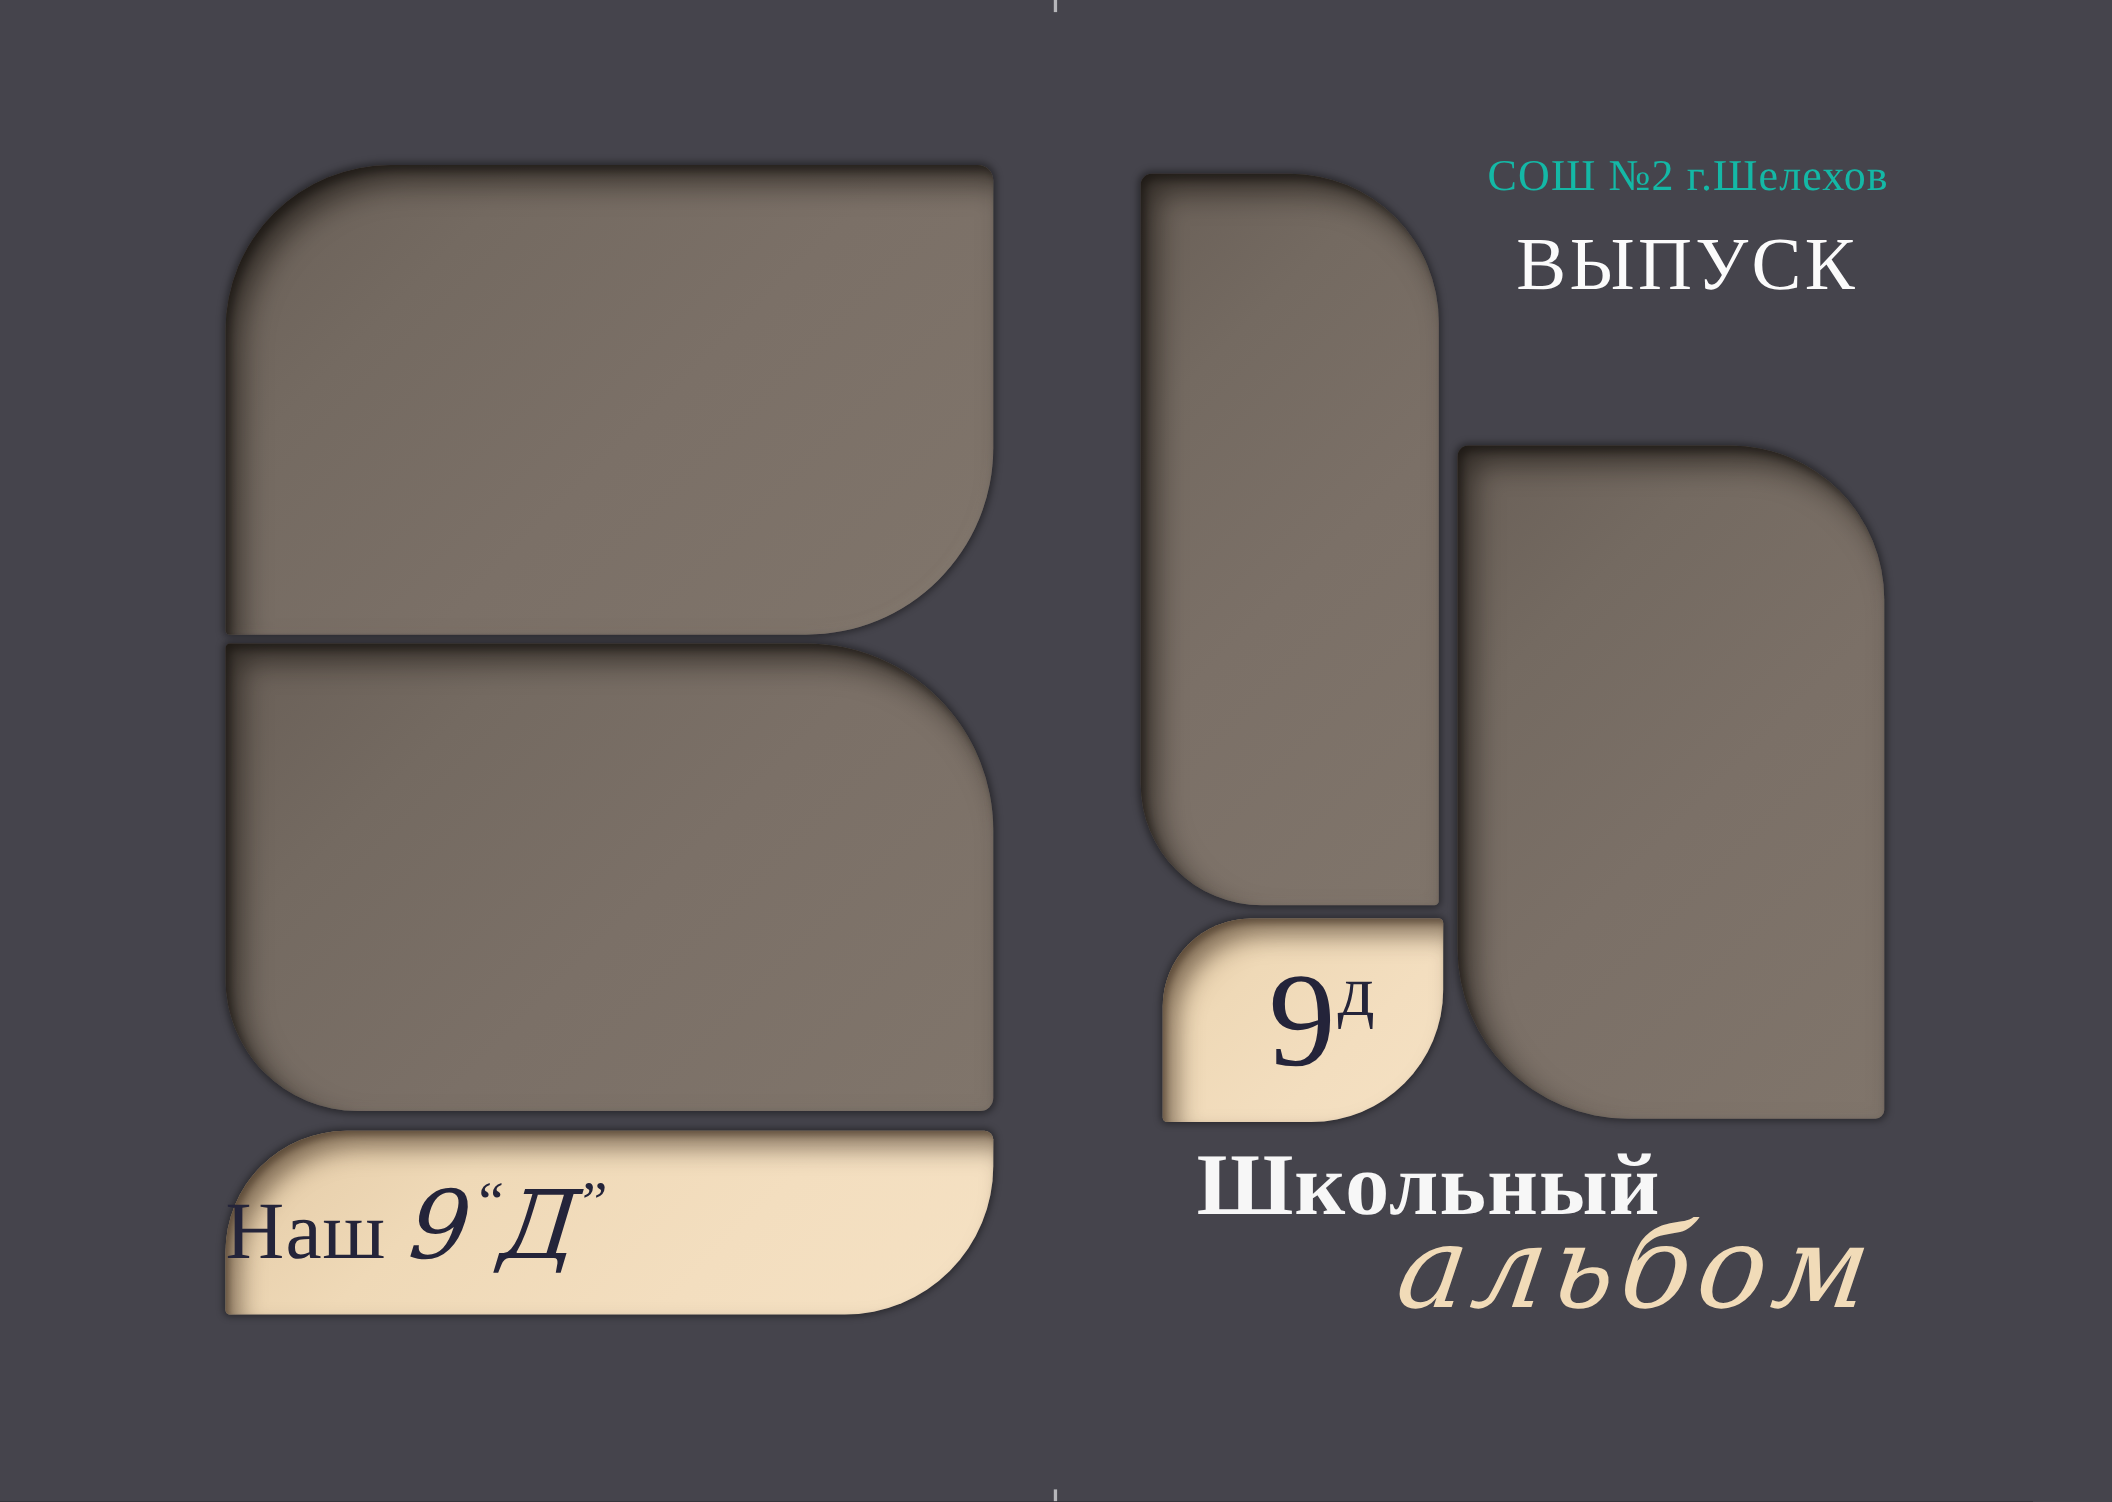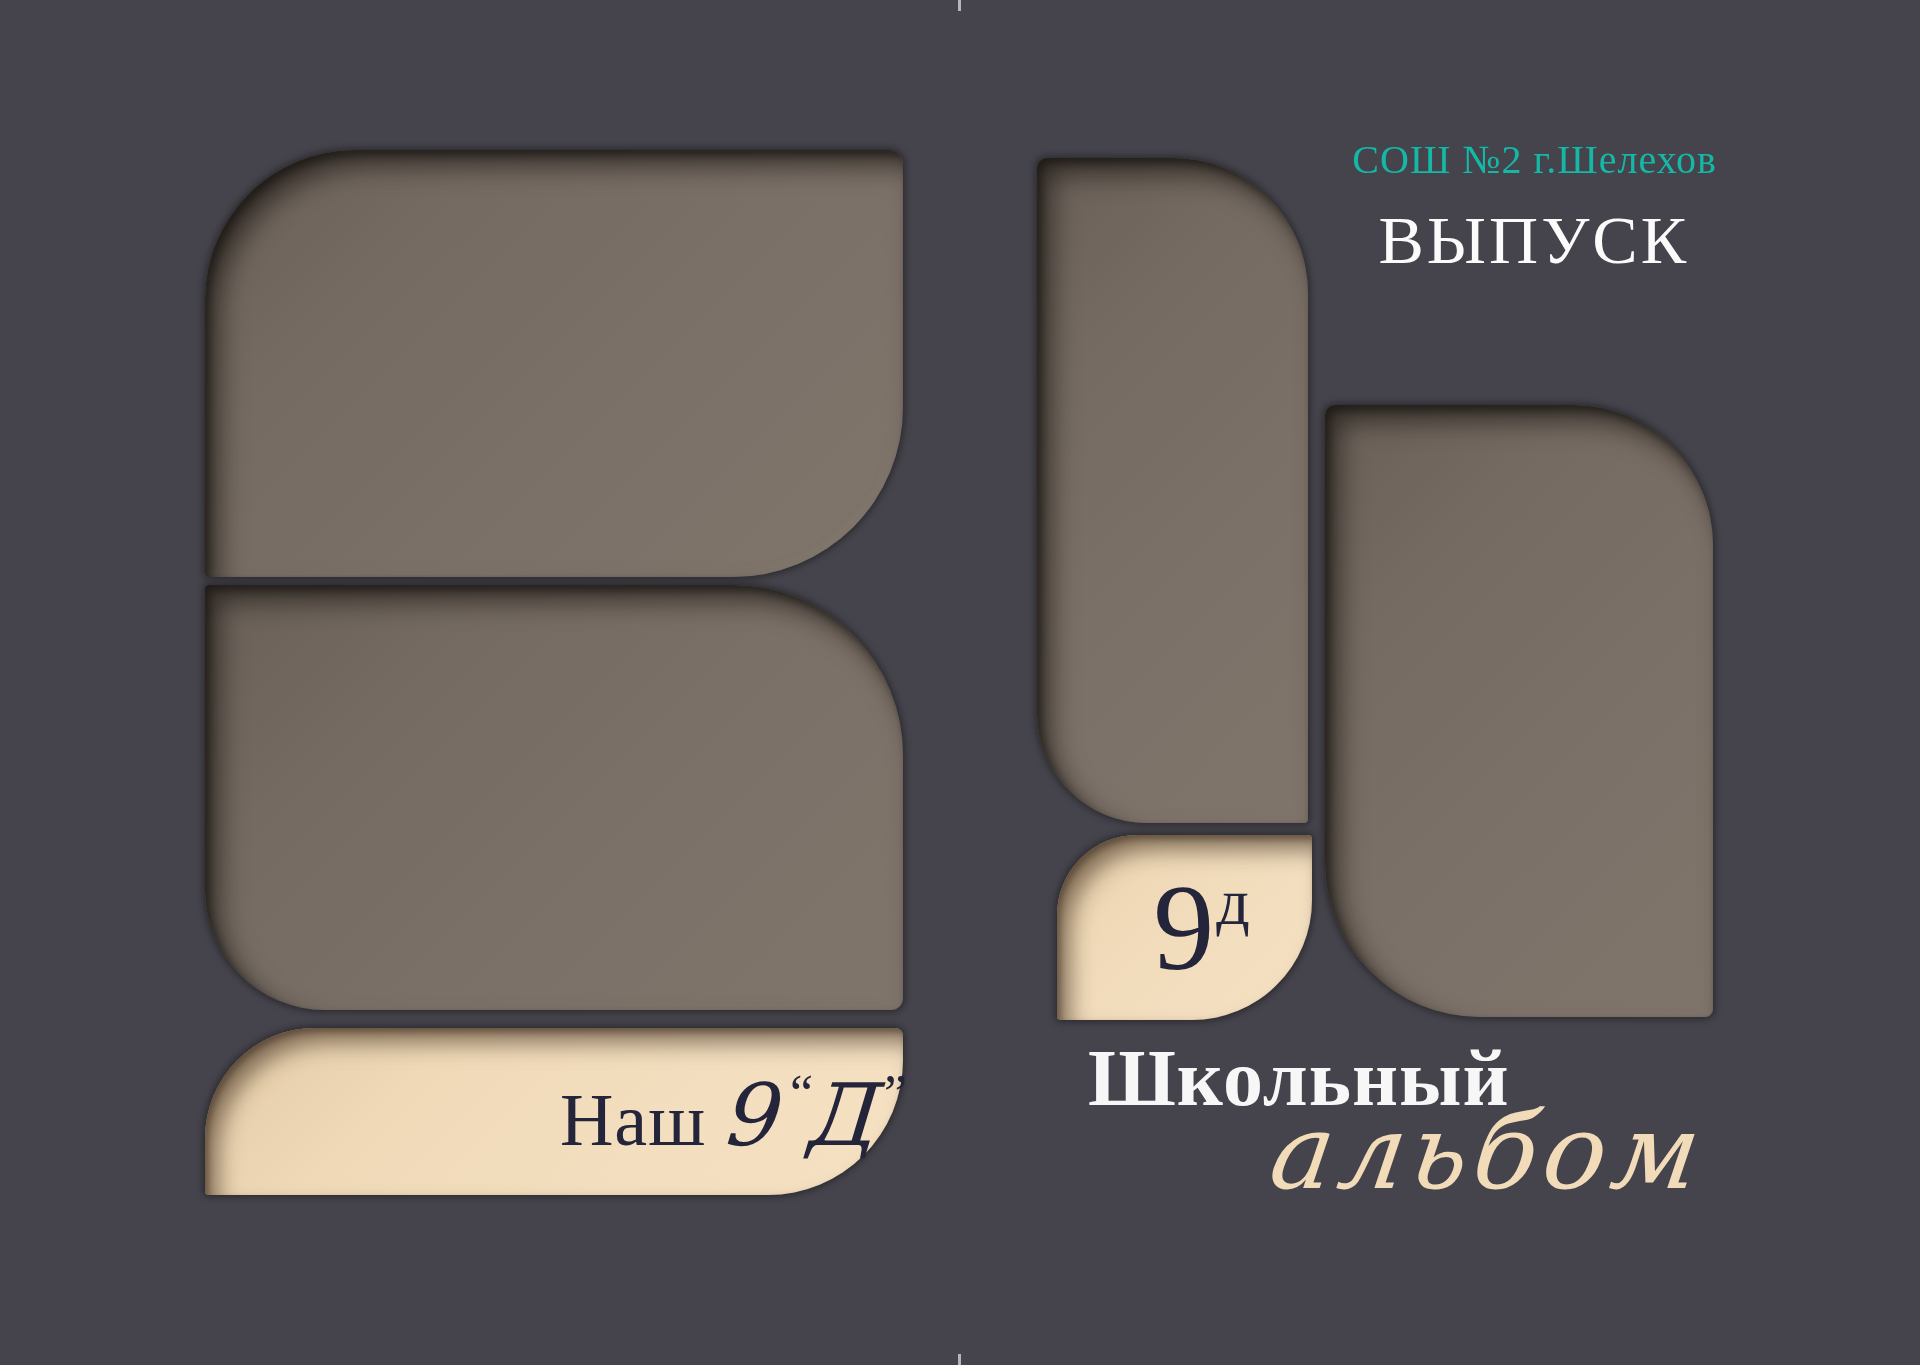--- a/index.html
+++ b/index.html
@@ -30,21 +30,21 @@
     position:absolute;
     background:linear-gradient(135deg,#e3caa6 0%,#efd9b7 30%,#f3debf 65%,#f5e1c3 100%);
     box-shadow:
       inset 13px 15px 22px rgba(45,30,16,.55),
       inset 3px 4px 6px rgba(40,25,14,.40),
       0 0 7px 2px rgba(0,0,0,.40);
   }
   .banner{
     left:205px;top:1028px;width:698px;height:167px;
     border-radius:110px 8px 135px 4px;
-    display:flex;align-items:center;justify-content:flex-end;
+    display:flex;align-items:center;justify-content:flex-start;
   }
   .badge{
     left:1057px;top:835px;width:255px;height:185px;
     border-radius:80px 4px 120px 4px;
     display:flex;align-items:center;justify-content:center;
   }
 
   
   .navy{color:#24243a;}
   .banner-text{

